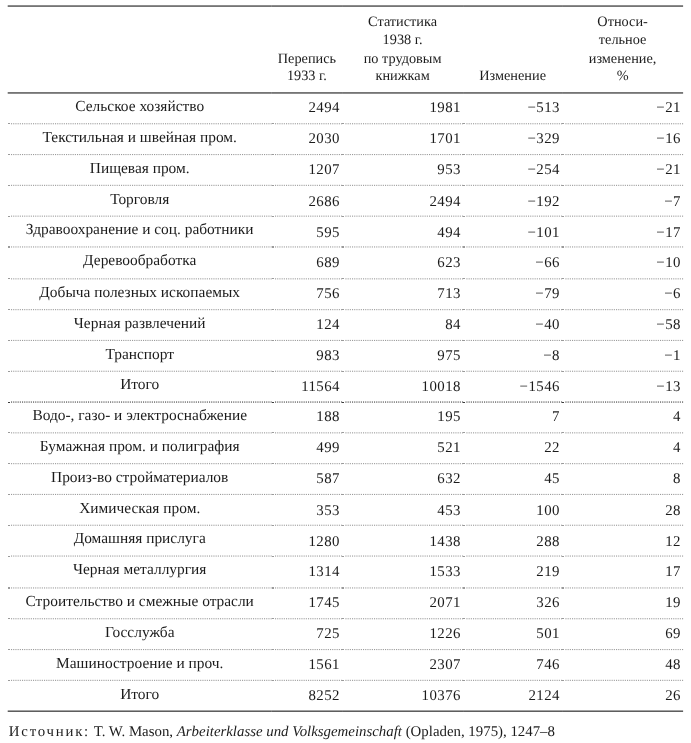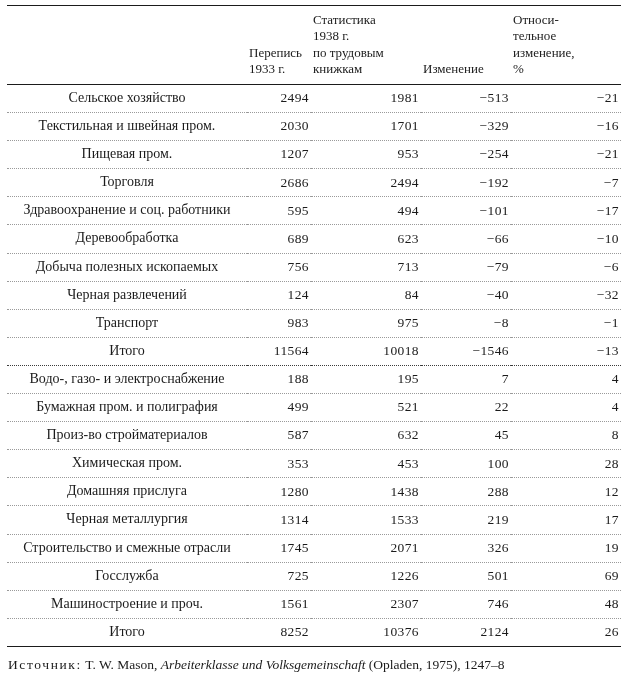--- a/index.html
+++ b/index.html
@@ -26,21 +26,21 @@
   col.c-label { width: 240px; }
   col.c1 { width: 64px; }
   col.c2 { width: 110px; }
   col.c3 { width: 90px; }
   col.c4 { width: 110px; }
   thead th {
     font-weight: normal;
     font-size: 13px;
     line-height: 1.25;
     vertical-align: bottom;
-    text-align: left;
+    text-align: center;
     padding: 6px 2px 7px 2px;
     white-space: pre-line;
     border-bottom: 1px solid #1b1b1b;
   }
   thead th.h-label { text-align: left; }
   tbody tr { border-bottom: 1px dotted #9a9a9a; }
   tbody tr.section-end { border-bottom: 1px dotted #3c3c3c; }
   tbody tr:last-child { border-bottom: 1px solid #1b1b1b; }
   td {
     font-size: 14px;
@@ -142,21 +142,21 @@
           <td class="cell-num">756</td>
           <td class="cell-num">713</td>
           <td class="cell-num">−79</td>
           <td class="cell-num">−6</td>
         </tr>
         <tr>
           <td class="cell-label">Черная развлечений</td>
           <td class="cell-num">124</td>
           <td class="cell-num">84</td>
           <td class="cell-num">−40</td>
-          <td class="cell-num">−32</td>
+          <td class="cell-num">−58</td>
         </tr>
         <tr>
           <td class="cell-label">Транспорт</td>
           <td class="cell-num">983</td>
           <td class="cell-num">975</td>
           <td class="cell-num">−8</td>
           <td class="cell-num">−1</td>
         </tr>
         <tr class="section-end">
           <td class="cell-label">Итого</td>

